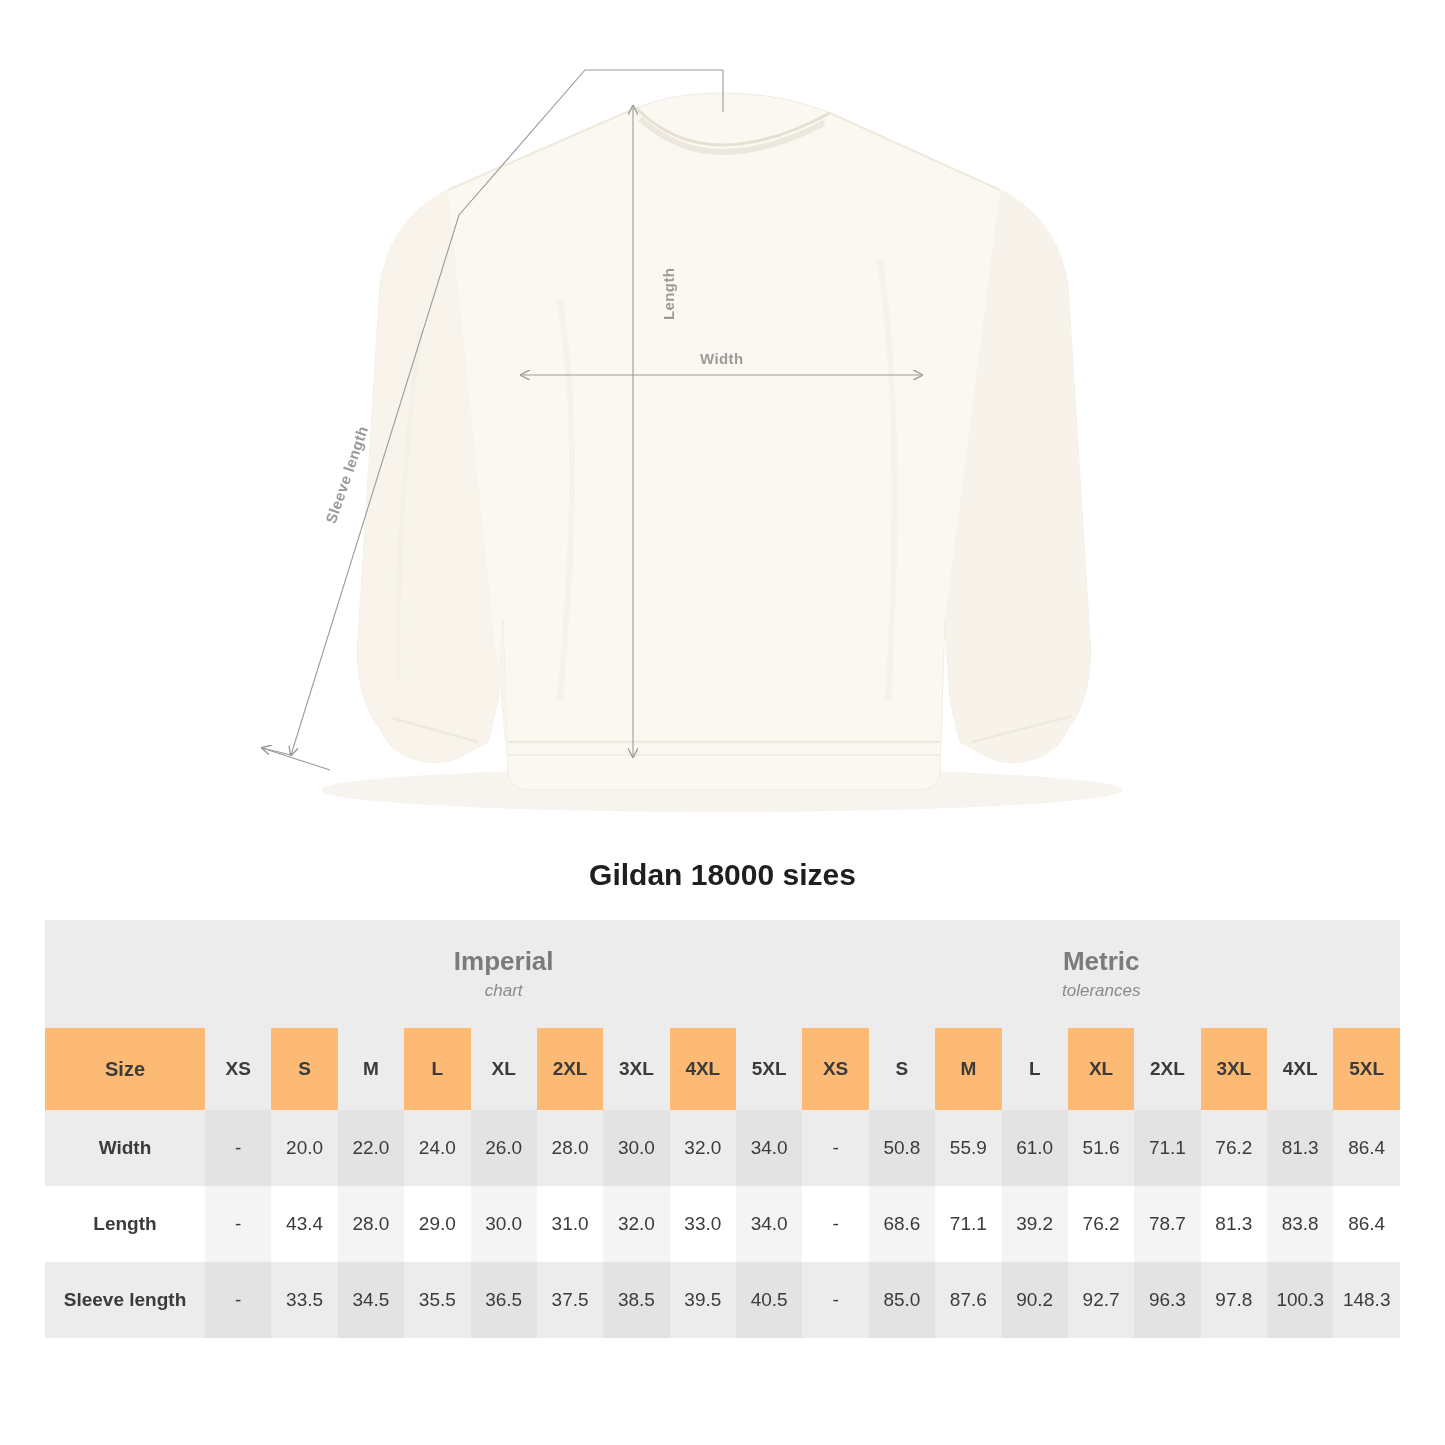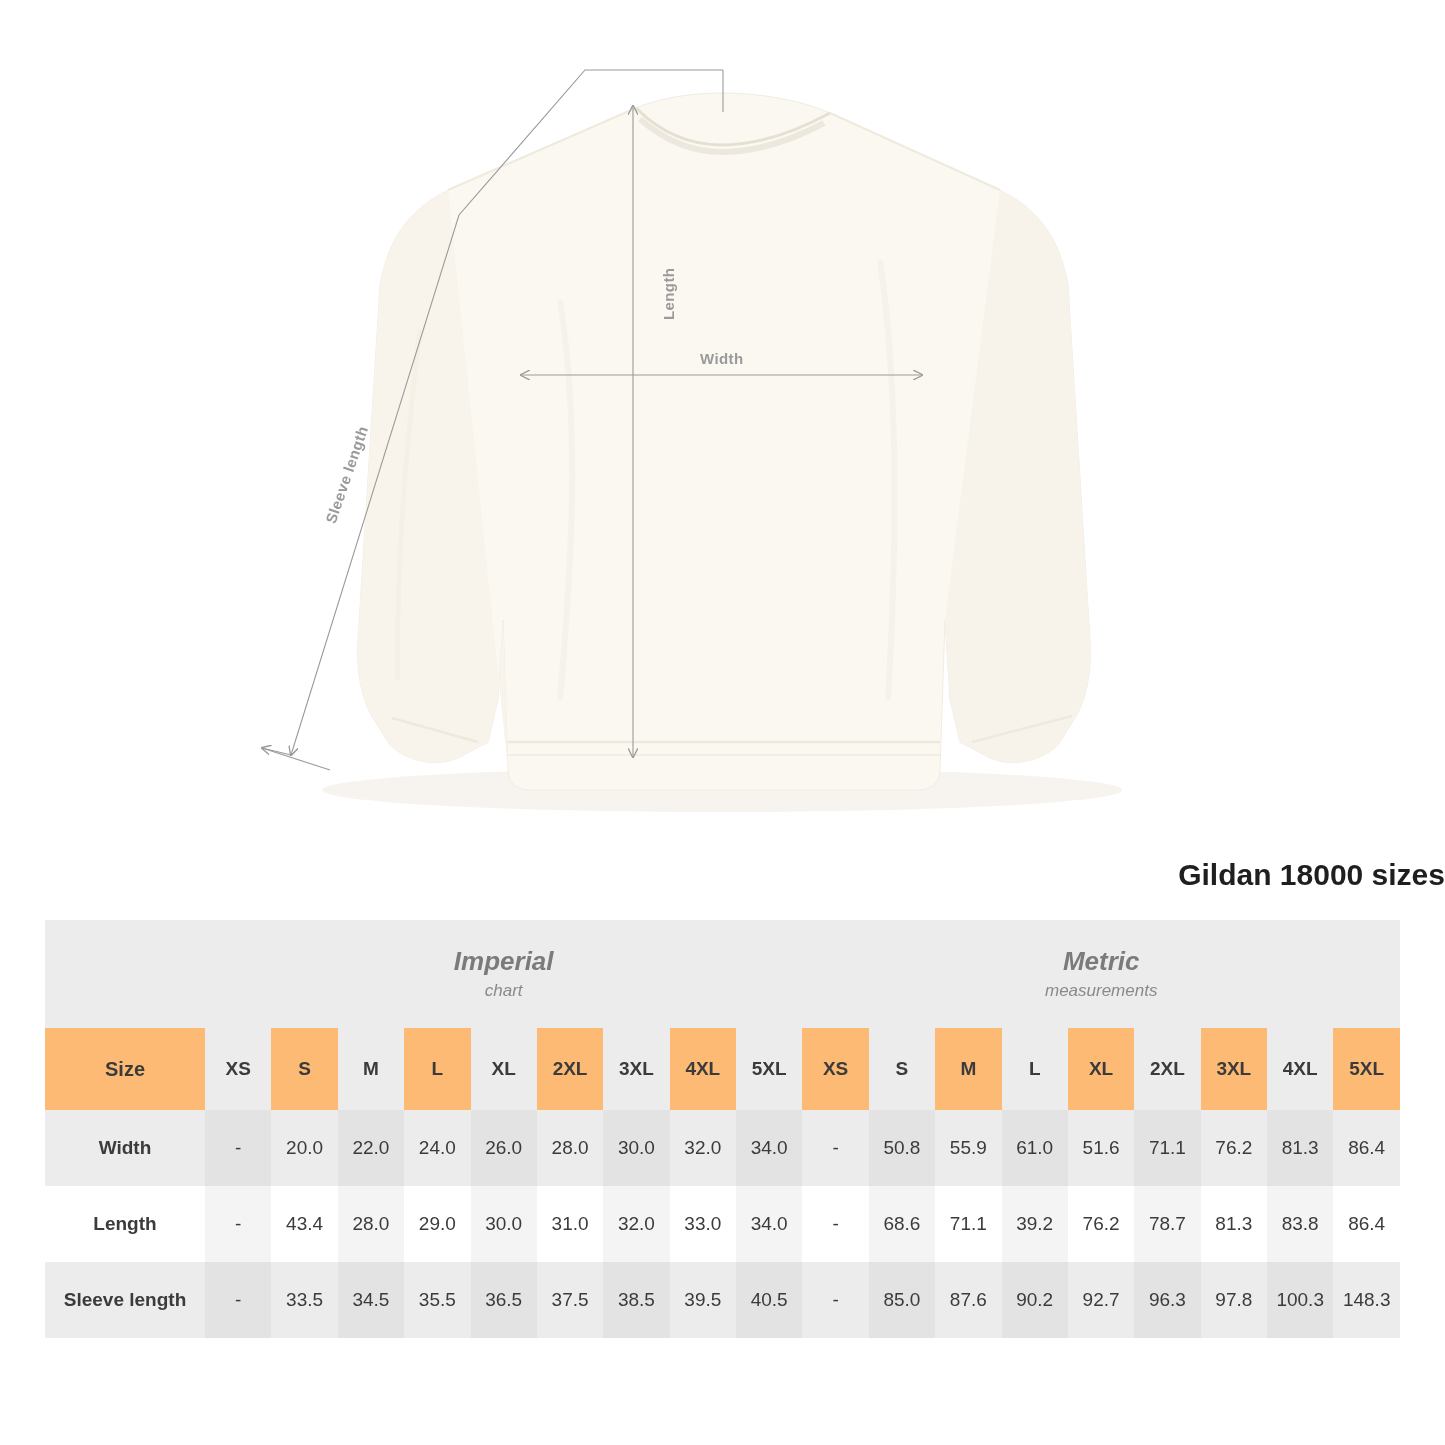--- a/index.html
+++ b/index.html
@@ -45,21 +45,21 @@
     transform: rotate(-90deg);
     transform-origin: left top;
   }
   .dim-label.sleeve {
     transform: rotate(-71deg);
     transform-origin: left top;
   }
 
   
   .title-block {
-    text-align: right;
+    text-align: center;
     margin-top: 28px;
   }
   .chart-title {
     font-size: 30px;
     font-weight: bold;
     color: #1f1f1f;
     margin: 0;
   }
   .chart-note {
     font-size: 17px;
@@ -88,21 +88,20 @@
     color: #3b3b3b;
     border: none;
   }
   .unitbar td {
     background: #ececec;
     height: 108px;
     padding: 0;
   }
   .unit-name {
     font-size: 26px;
-    font-style: italic;
     font-weight: bold;
     color: #7b7b7b;
     line-height: 1.25;
   }
   .unit-sub {
     font-size: 17px;
     font-style: italic;
     color: #8a8a8a;
     line-height: 1.5;
   }
@@ -232,21 +231,21 @@
       </colgroup>
       <thead>
         <tr class="unitbar">
           <td></td>
           <td colspan="9">
             <div class="unit-name">Imperial</div>
             <div class="unit-sub">chart</div>
           </td>
           <td colspan="9">
             <div class="unit-name">Metric</div>
-            <div class="unit-sub">measurements</div>
+            <div class="unit-sub">tolerances</div>
           </td>
         </tr>
         <tr class="hdr">
           <th class="rowlab">Size</th>
           <th class="alt">XS</th>
           <th>S</th>
           <th class="alt">M</th>
           <th>L</th>
           <th class="alt">XL</th>
           <th>2XL</th>

